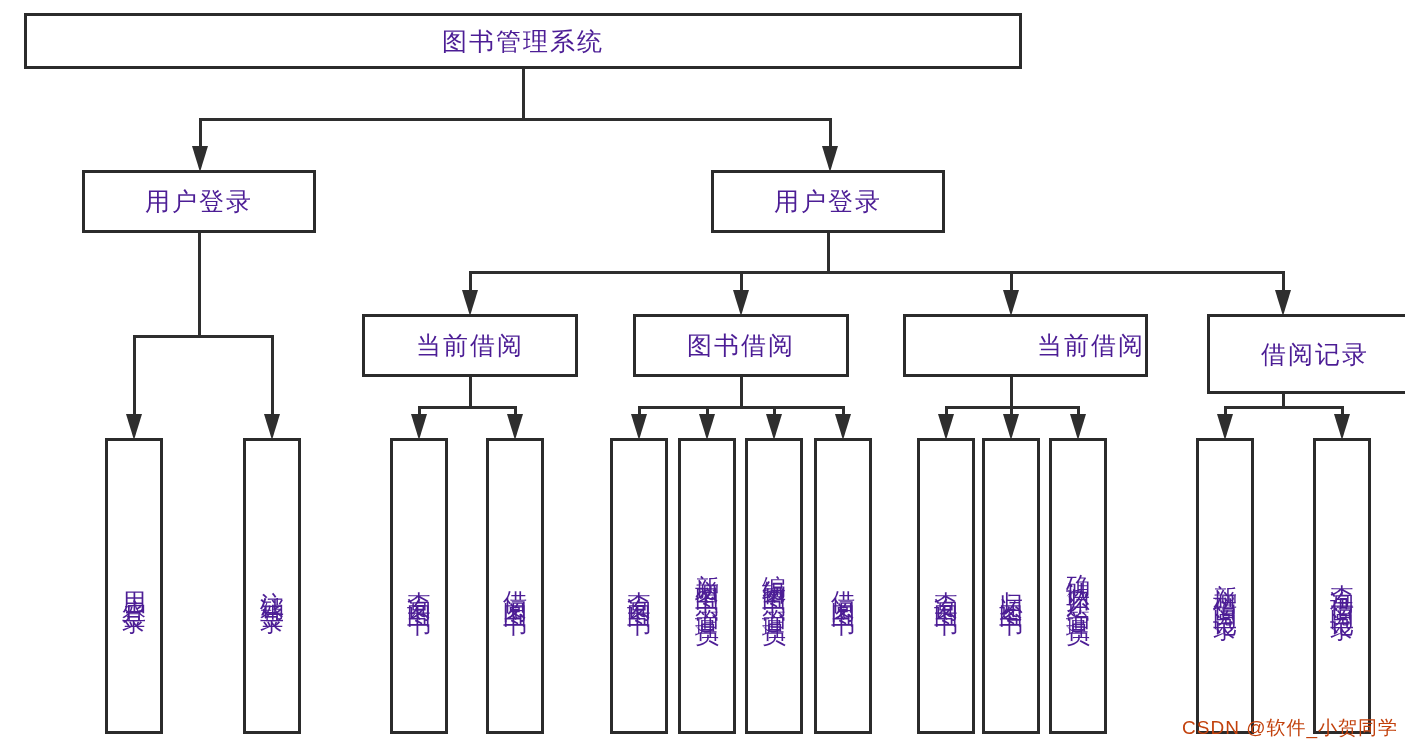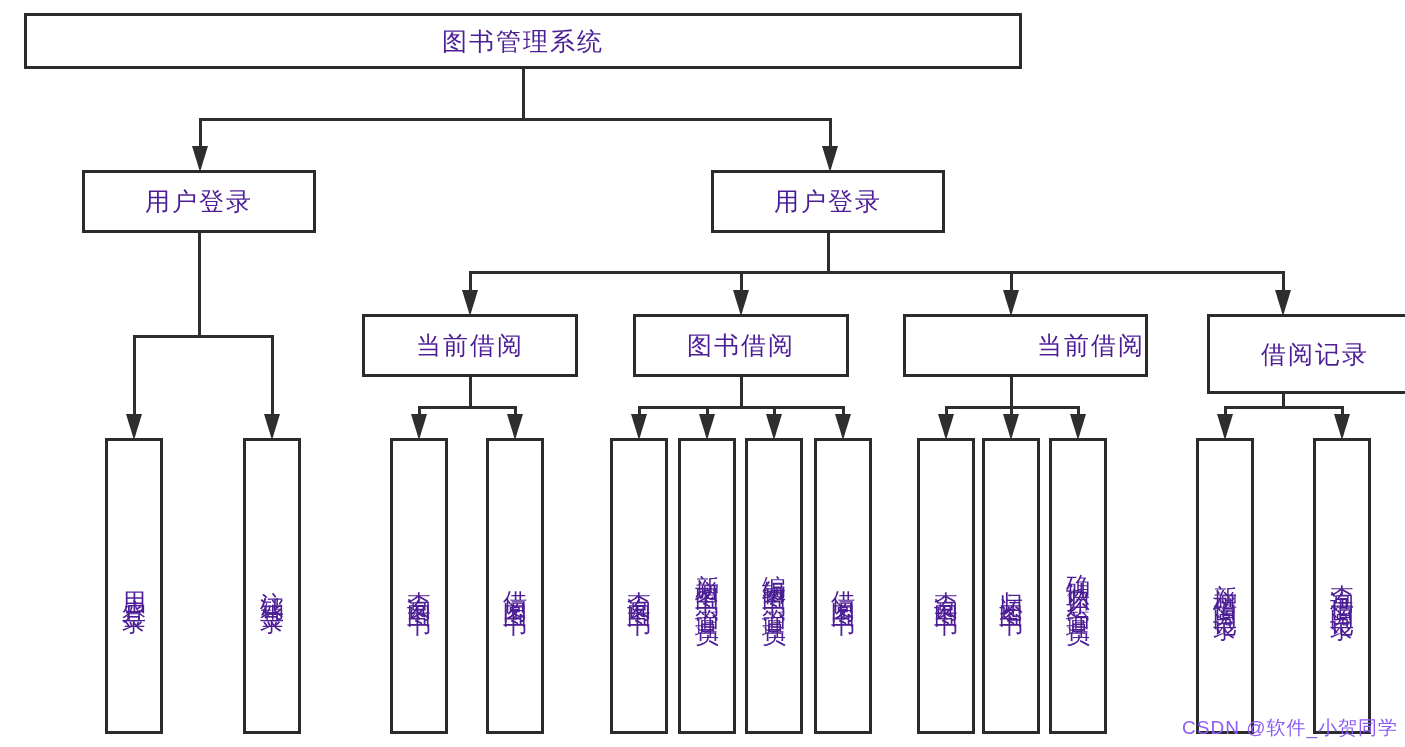--- a/index.html
+++ b/index.html
@@ -41,21 +41,21 @@
     letter-spacing: 7px;
     line-height: 1;
   }
   .watermark {
     position: absolute;
     right: 7px;
     bottom: 6px;
     z-index: 3;
     font-size: 19px;
     letter-spacing: 1px;
-    color: #8b5cf6;
+    color: #c2410c;
     white-space: nowrap;
   }
 </style>
 </head>
 <body>
 
 <div class="canvas">
 
   <svg class="connectors" viewBox="0 0 1405 747" xmlns="http://www.w3.org/2000/svg">
 

